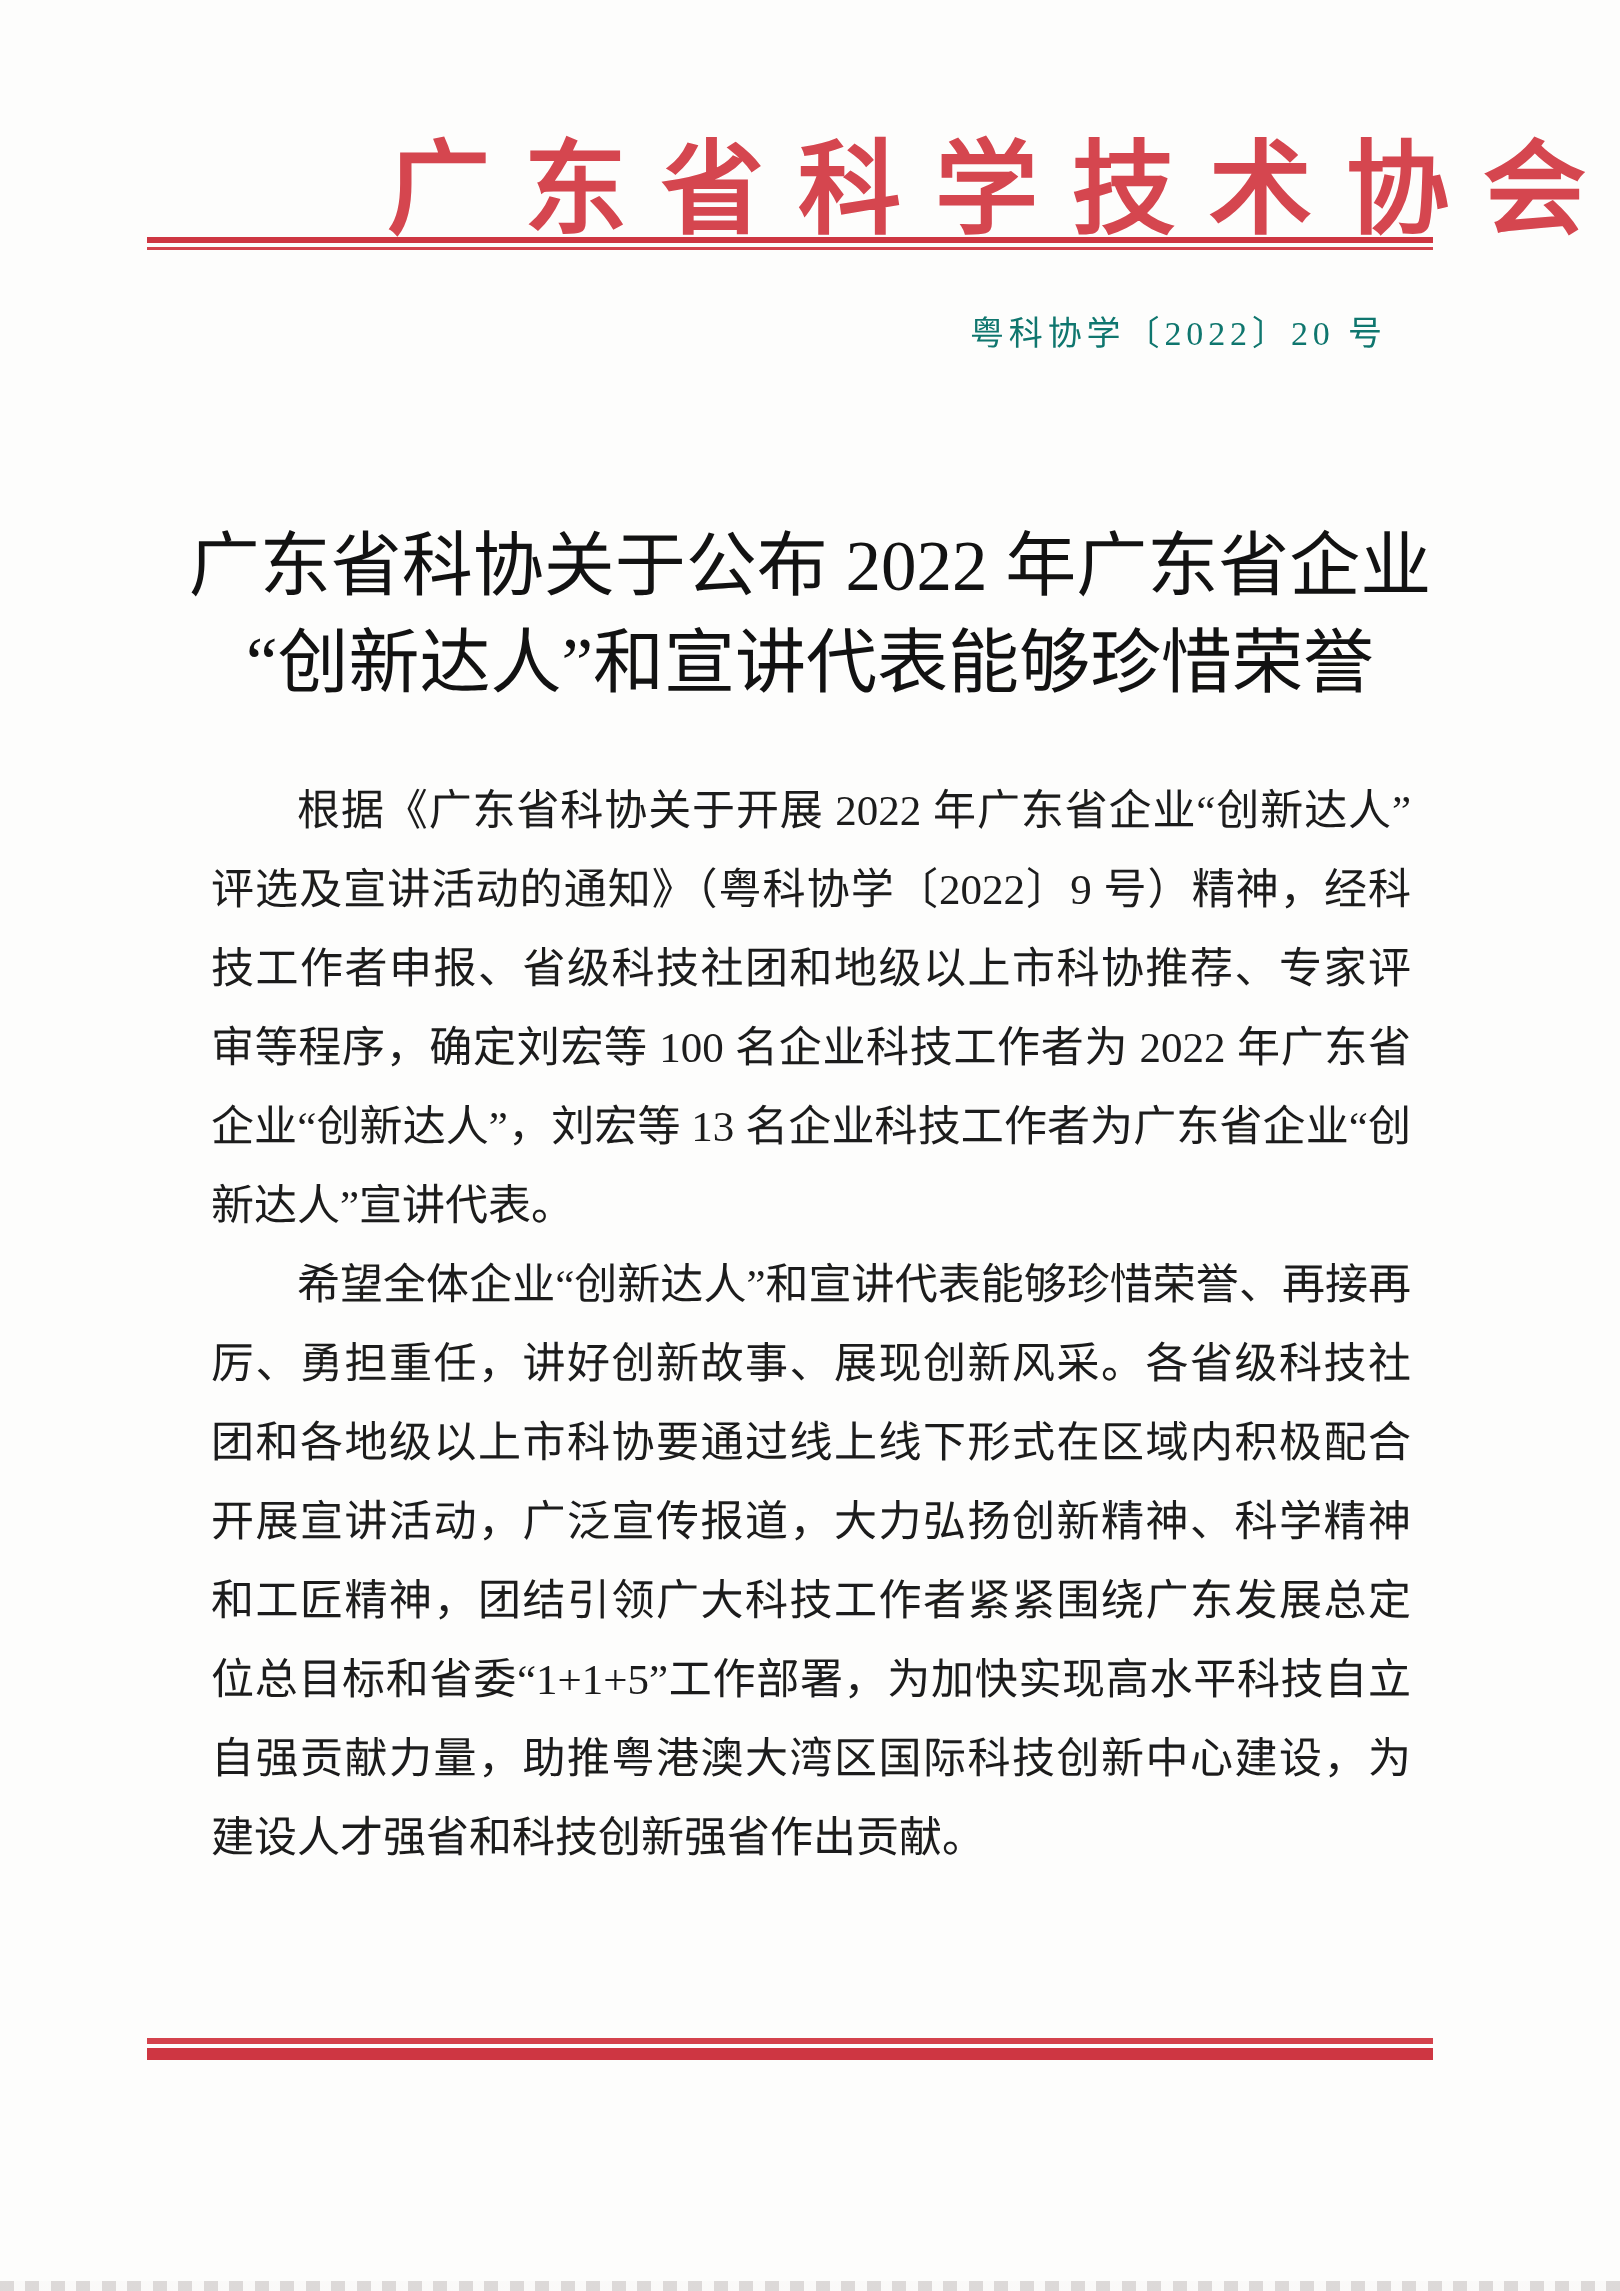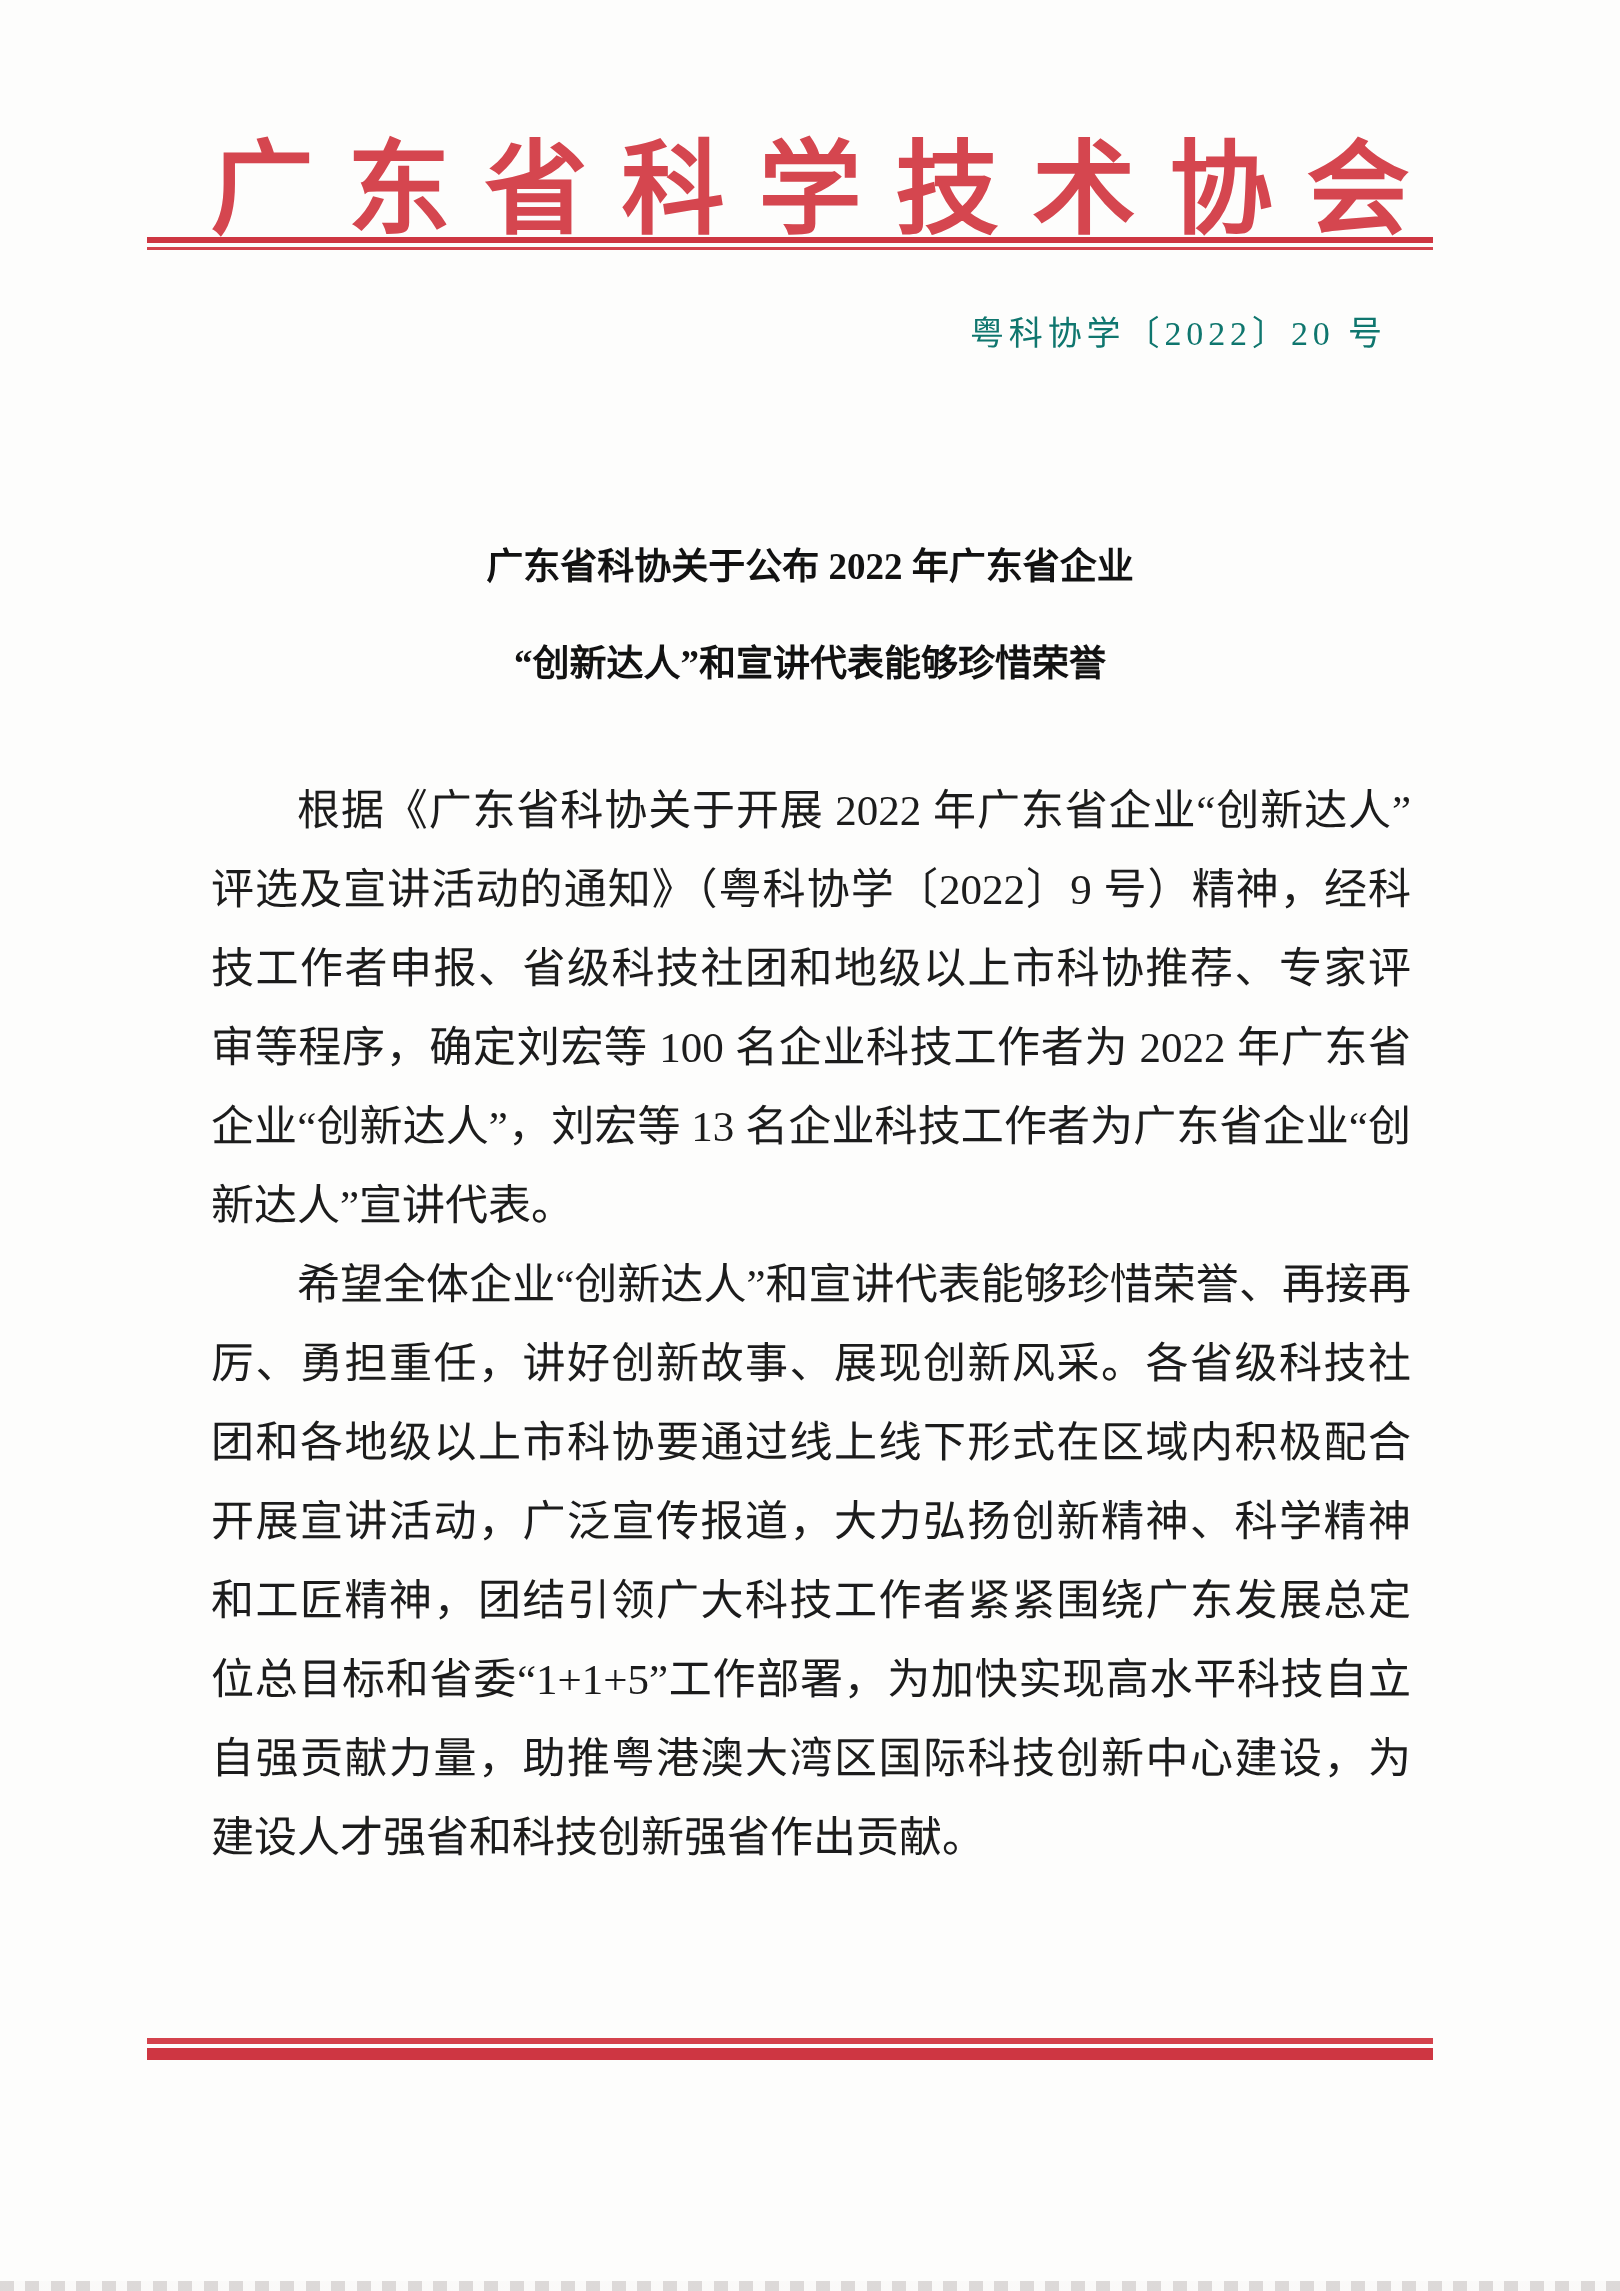--- a/index.html
+++ b/index.html
@@ -9,21 +9,21 @@
     margin:0 auto;
     background:#fdfdfc;
     overflow:hidden;
     font-family:"Liberation Serif", serif;
   }
   
   .org-name{
     position:absolute;
     top:106px;left:0;right:0;
     margin:0;
-    text-align:center;
+    text-align:right;
     font-size:103px;
     font-weight:700;
     letter-spacing:34px;
     text-indent:34px; 
     color:#d5464f;
     white-space:nowrap;
     font-family:Liberation Mono, monospace;
   }
   
   .double-rule{position:absolute;left:147px;width:1286px;}
@@ -42,23 +42,23 @@
     font-size:34px;
     letter-spacing:4.9px;
     color:#0f766e;
     white-space:nowrap;
   }
   .doc-title{
     position:absolute;
     top:518px;left:0;right:0;
     margin:0;
     text-align:center;
-    font-size:37px;
+    font-size:71px;
     line-height:97px;
-    font-weight:700;
+    font-weight:400;
     color:#121212;
     font-family:"Liberation Serif", serif;
   }
   .body-block{
     position:absolute;
     top:771px;left:211px;
     width:1200px;
     font-size:43px;
     line-height:79px;
     color:#1c1c1c;

